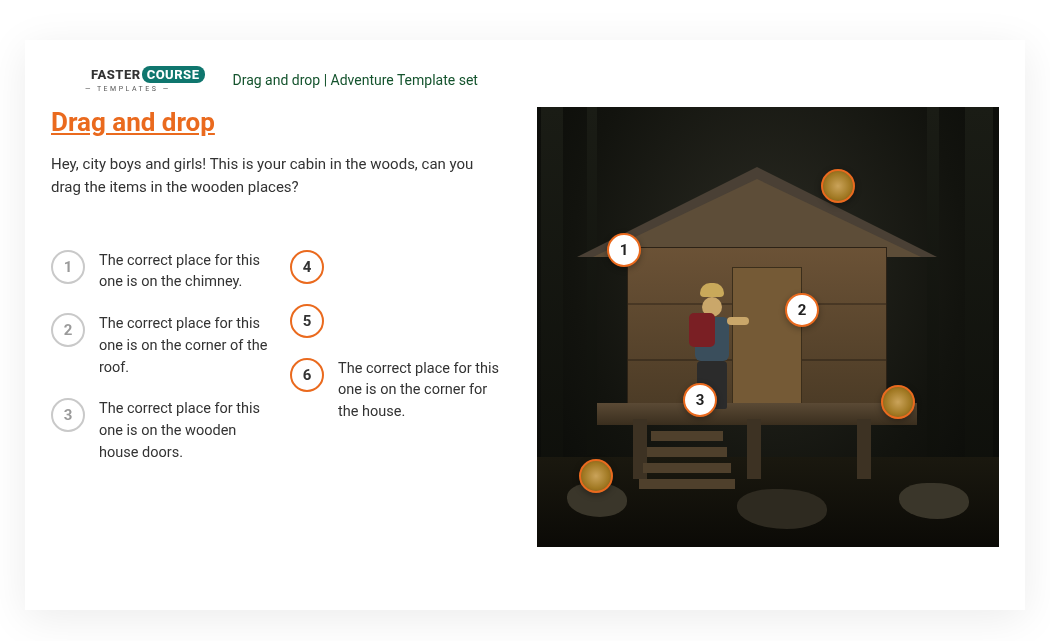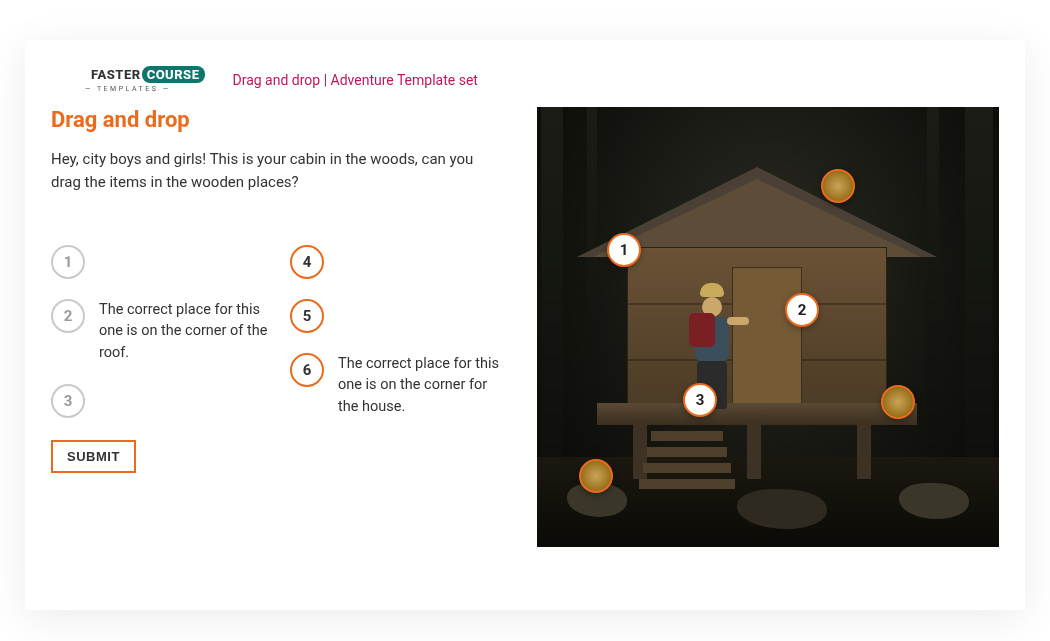--- a/index.html
+++ b/index.html
@@ -17,24 +17,24 @@
   box-shadow: 0 8px 40px rgba(0,0,0,0.08);
   padding: 26px;
   position: relative;
 }
 .header { display: flex; align-items: center; gap: 28px; margin-bottom: 14px; }
 .logo { display: flex; flex-direction: column; align-items: center; gap: 1px; }
 .logo-top { display: flex; align-items: center; }
 .logo-faster { font-weight: 800; font-size: 13px; color: #333; letter-spacing: 0.5px; margin-left: 40px; }
 .logo-box { background: #0f766e; color: #fff; font-weight: 800; font-size: 13px; padding: 1px 5px; margin-left: 1px; letter-spacing: 0.5px; border-radius: 8px; }
 .logo-sub { font-size: 7px; letter-spacing: 2.5px; color: #555; margin-top: 1px; }
-.breadcrumb { font-size: 14px; color: #be185d; }
+.breadcrumb { font-size: 14px; color: #14532d; }
 .content { display: flex; gap: 26px; }
 .left { flex: 0 0 460px; }
-.title { color: #ea6a1e; font-size: 22px; font-weight: 700; margin-bottom: 16px; }
+.title { color: #ea6a1e; font-size: 26px; font-weight: 700; margin-bottom: 16px; text-decoration: underline; }
 .instr { color: #333; font-size: 15px; line-height: 1.55; margin-bottom: 50px; max-width: 440px; }
 .hints { display: flex; gap: 18px; }
 .hint-col { flex: 1; display: flex; flex-direction: column; gap: 20px; }
 .hint { display: flex; gap: 14px; align-items: flex-start; }
 .chip {
   width: 34px; height: 34px; border-radius: 50%;
   display: flex; align-items: center; justify-content: center;
   font-weight: 700; font-size: 15px; flex-shrink: 0;
 }
 .chip.gray { border: 2px solid #c9c9c9; color: #9a9a9a; }
@@ -135,44 +135,45 @@
 
   <div class="content">
     <div class="left">
       <h1 class="title">Drag and drop</h1>
       <p class="instr">Hey, city boys and girls! This is your cabin in the woods, can you drag the items in the wooden places?</p>
 
       <div class="hints">
         <div class="hint-col">
           <div class="hint">
             <div class="chip gray">1</div>
+            <div class="hint-text">The correct place for this one is on the chimney.</div>
           </div>
           <div class="hint">
             <div class="chip gray">2</div>
             <div class="hint-text">The correct place for this one is on the corner of the roof.</div>
           </div>
           <div class="hint">
             <div class="chip gray">3</div>
+            <div class="hint-text">The correct place for this one is on the wooden house doors.</div>
           </div>
         </div>
         <div class="hint-col">
           <div class="hint">
             <div class="chip orange">4</div>
           </div>
           <div class="hint">
             <div class="chip orange">5</div>
           </div>
           <div class="hint">
             <div class="chip orange">6</div>
             <div class="hint-text">The correct place for this one is on the corner for the house.</div>
           </div>
         </div>
       </div>
 
-      <button class="submit">SUBMIT</button>
     </div>
 
     <div class="scene">
       <div class="tree t1"></div>
       <div class="tree t2"></div>
       <div class="tree t3"></div>
       <div class="tree t4"></div>
       <div class="ground"></div>
       <div class="rock r1"></div>
       <div class="rock r2"></div>

